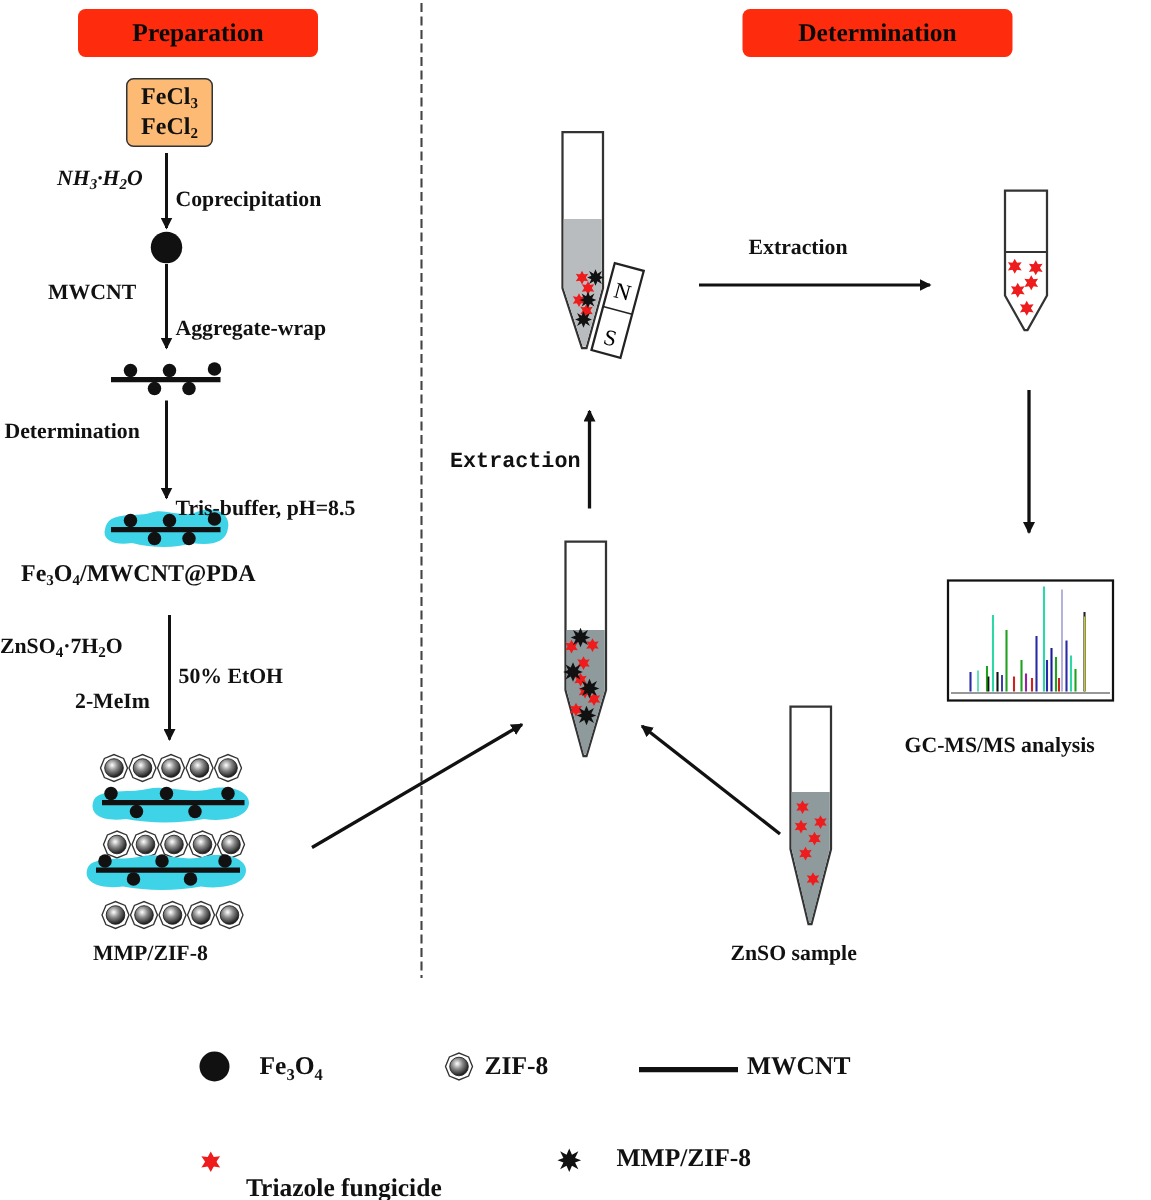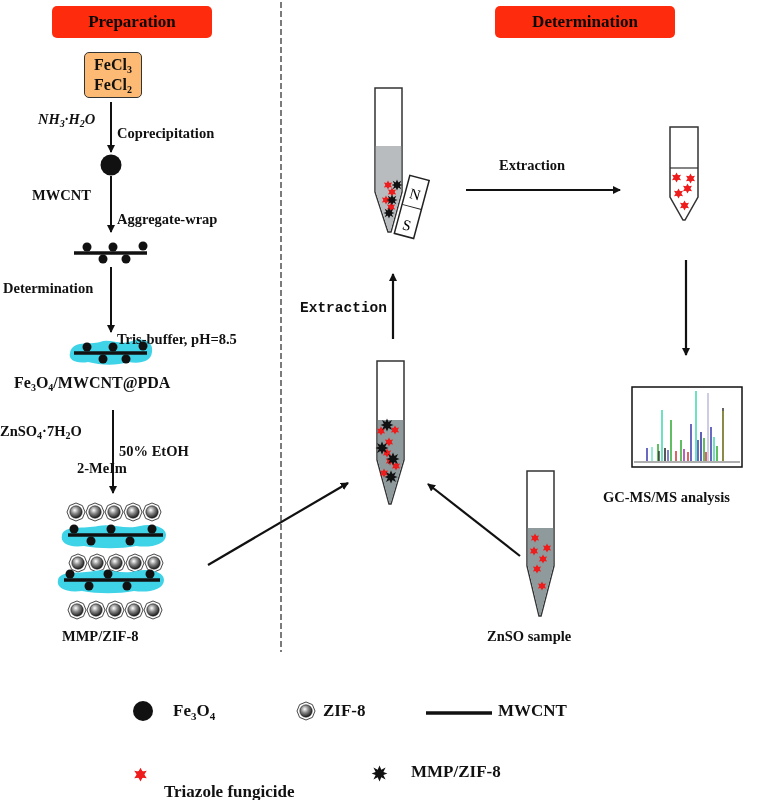--- a/index.html
+++ b/index.html
@@ -231,21 +231,21 @@
 <div class="lbl" style="left:117px; top:302px;margin-top:29px;">Tris-buffer, pH=8.5</div>
 
 <div class="lbl big" style="left:14px; top:374px;">
   <span>Fe</span><sub>3</sub><span>O</span><sub>4</sub><span>/MWCNT@PDA</span>
 </div>
 
 <div class="lbl" style="left:0; top:423px;">
   <span>ZnSO</span><sub>4</sub><span>·7H</span><sub>2</sub><span>O</span>
 </div>
 <div class="lbl" style="left:119px; top:443px;">50% EtOH</div>
-<div class="lbl" style="left:50px; top:460px;margin-left:27px;">2-MeIm</div>
+<div class="lbl" style="left:50px; top:460px;">2-MeIm</div>
 
 <div class="lbl" style="left:62px; top:628px;">MMP/ZIF-8</div>
 
 <div class="lbl" style="left:499px; top:157px;">Extraction</div>
 <div class="lbl" style="left:300px; top:300px;font-family:Liberation Mono, monospace;">Extraction</div>
 <div class="lbl" style="left:603px; top:489px;">GC-MS/MS analysis</div>
 <div class="lbl" style="left:487px; top:628px;">ZnSO sample</div>
 
 <div class="leg" style="left:173px; top:701px;">
   <span>Fe</span><sub>3</sub><span>O</span><sub>4</sub>

